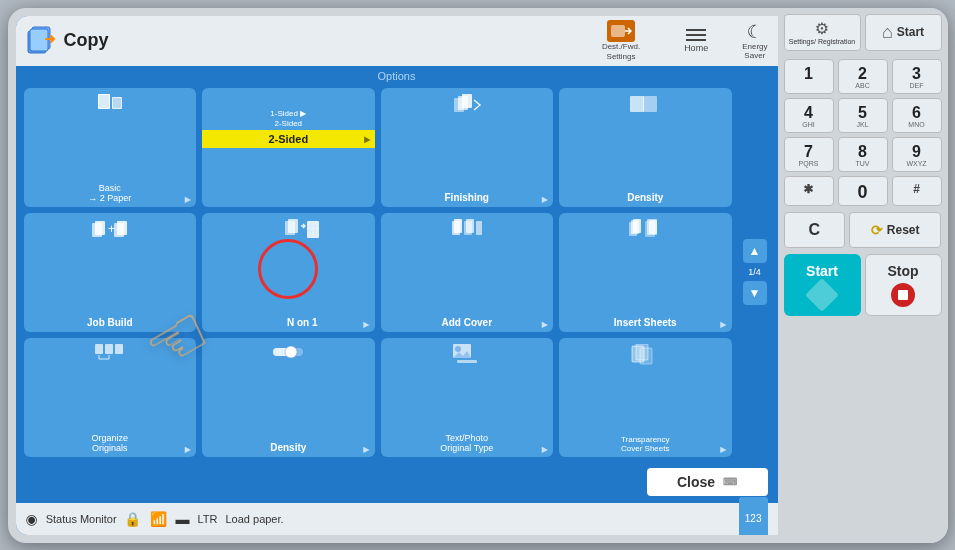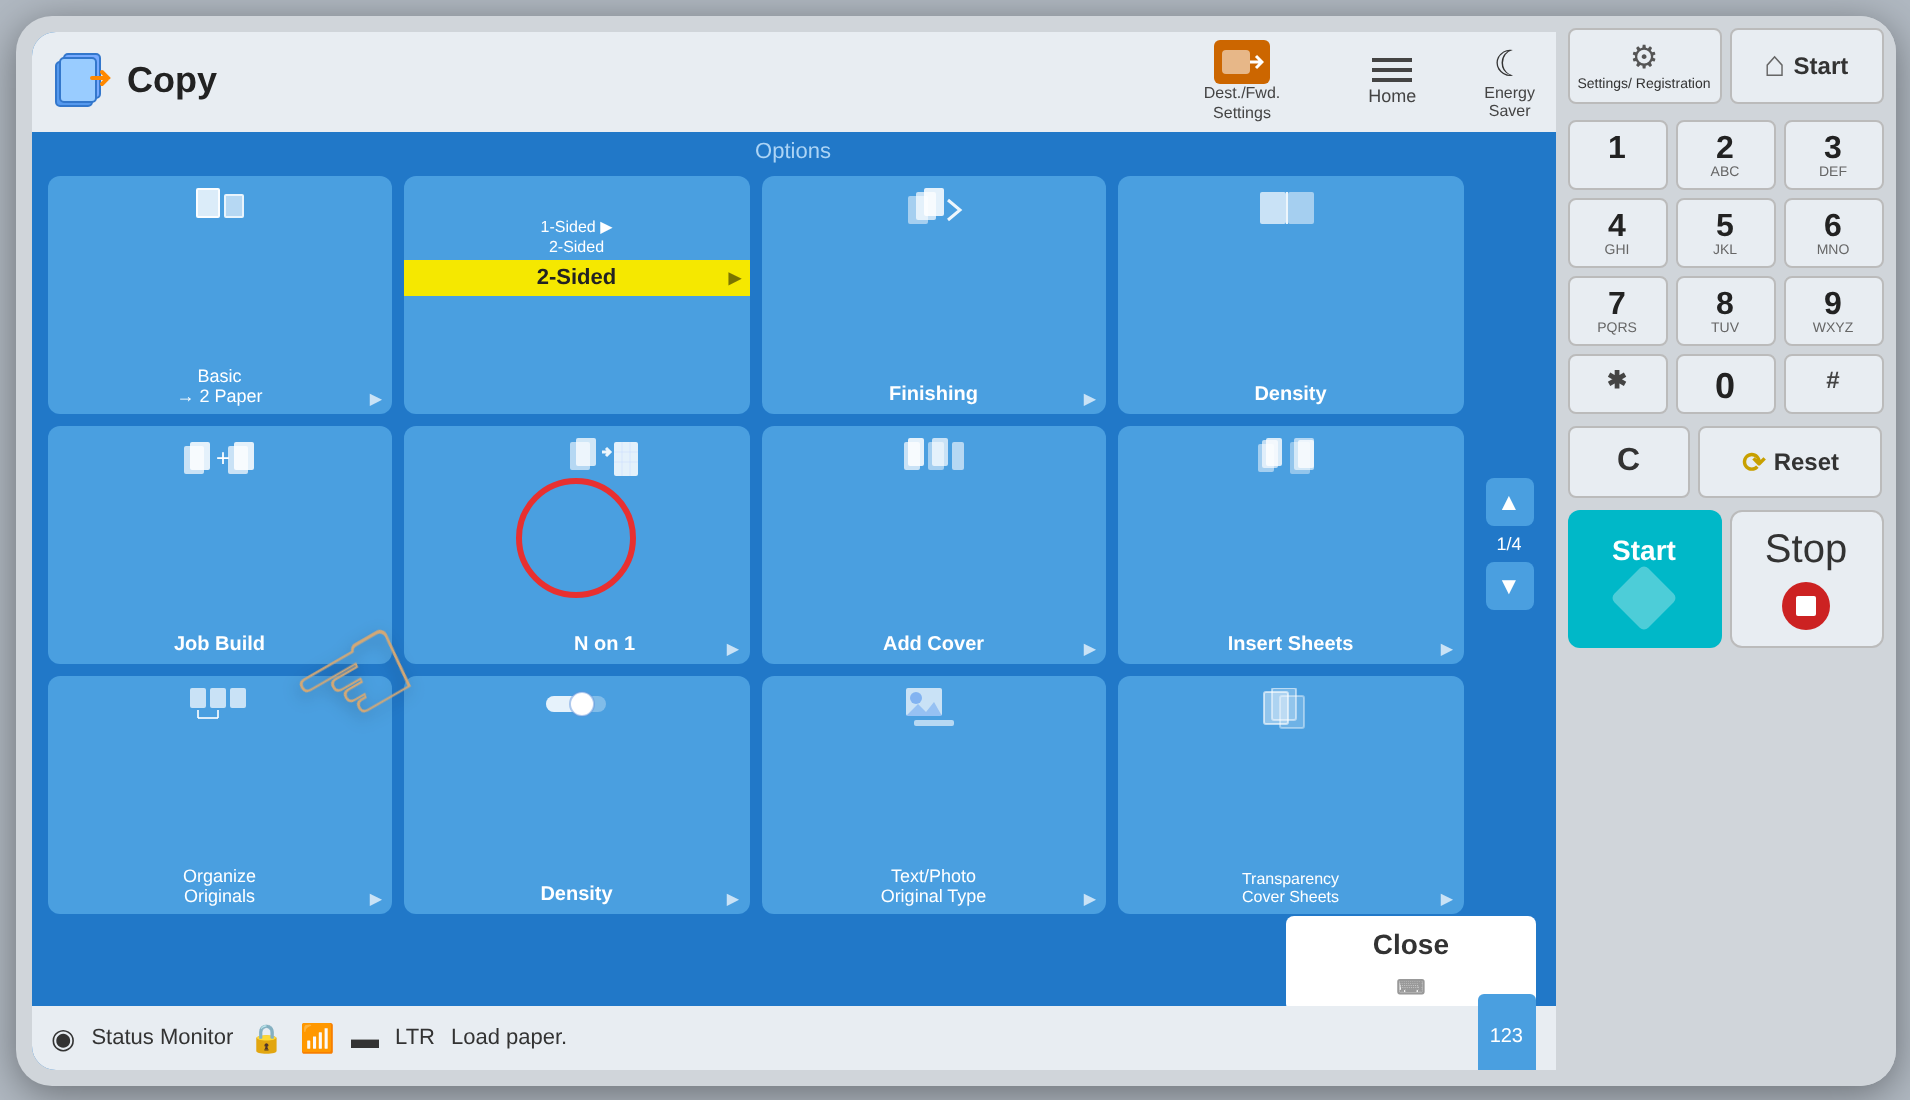--- a/index.html
+++ b/index.html
@@ -238,29 +238,28 @@
       display: flex;
       align-items: center;
       justify-content: flex-end;
       padding: 4px 10px;
       height: 42px;
     }
     .close-btn {
       background: white;
       border: none;
       border-radius: 4px;
-      padding: 6px 43px;
+      padding: 6px 30px;
       font-size: 14px;
       font-weight: bold;
       color: #333;
       cursor: pointer;
       display: flex;
       align-items: center;
       gap: 8px;
-      flex-direction: column;
     }
 
     
     .status-bar {
       background: #e8edf2;
       display: flex;
       align-items: center;
       padding: 0 10px;
       height: 32px;
       gap: 8px;
@@ -419,22 +418,22 @@
     }
     .stop-btn {
       background: #e8edf2;
       border: 1px solid #bbb;
       border-radius: 6px;
       display: flex;
       flex-direction: column;
       align-items: center;
       justify-content: flex-start;
       padding: 8px 4px;
-      font-size: 20px;
-      font-weight: normal;
+      font-size: 14px;
+      font-weight: bold;
       color: #333;
       cursor: pointer;
       gap: 4px;
     }
     .stop-circle {
       width: 24px;
       height: 24px;
       background: #cc2222;
       border-radius: 50%;
       display: flex;

